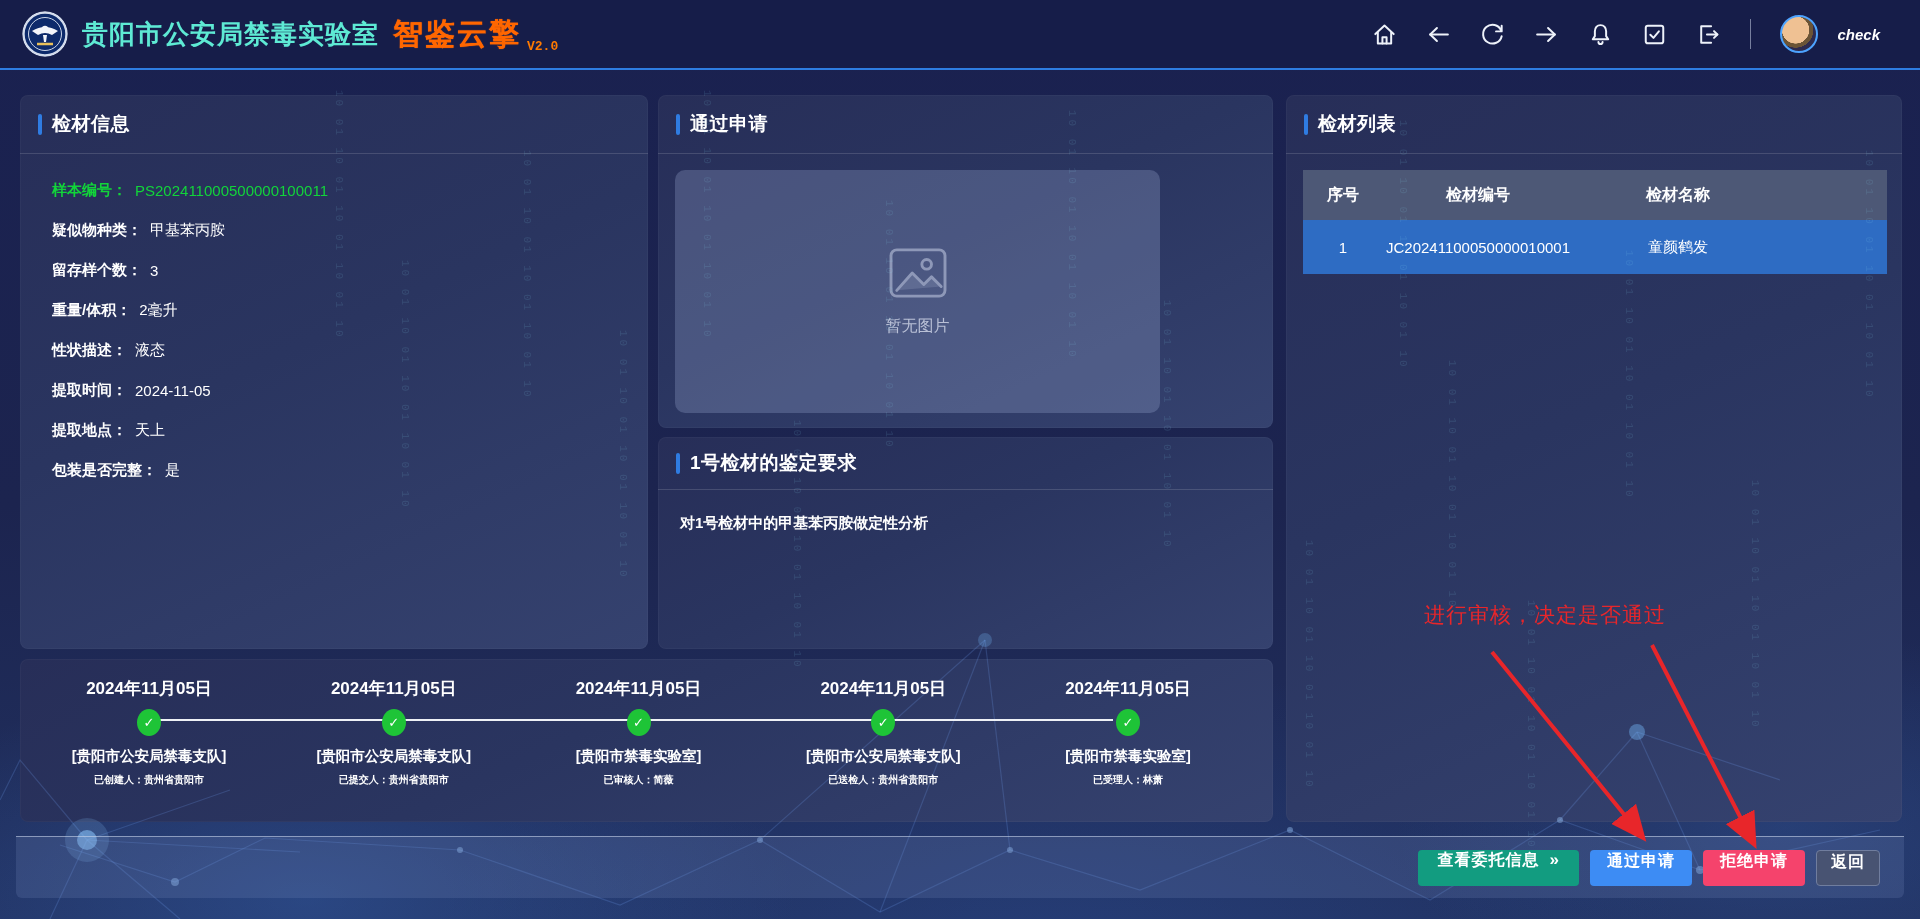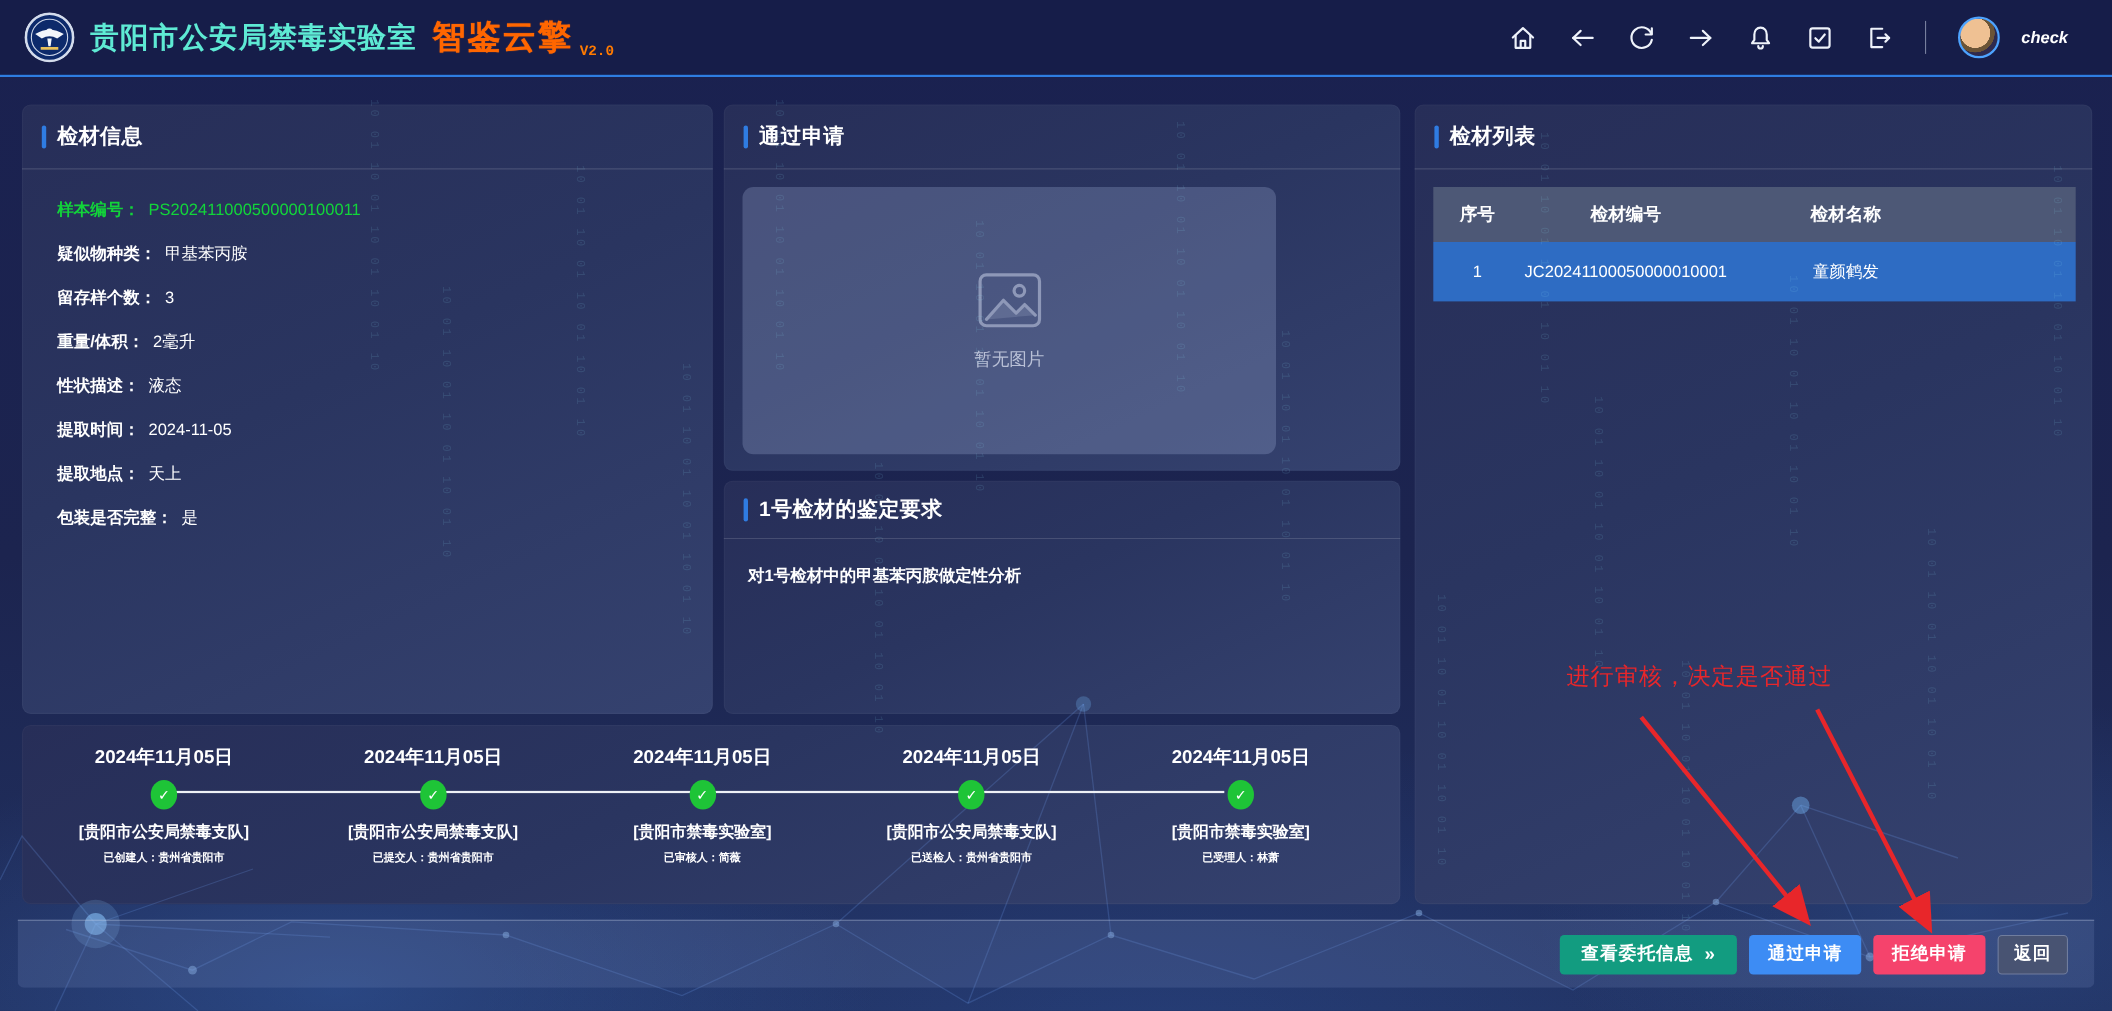--- a/index.html
+++ b/index.html
@@ -74,21 +74,21 @@
     display:flex;align-items:center;justify-content:center;font-size:13px;font-weight:700;
     color:#fff;position:relative;z-index:3;}
   .tl-org{margin-top:11px;font-size:14.5px;font-weight:600;}
   .tl-action{margin-top:7px;font-size:10px;font-weight:600;}
   
   .footer{position:absolute;left:16px;top:836px;width:1888px;height:62px;box-sizing:border-box;
     background:rgba(126,146,196,0.20);border-top:1px solid rgba(210,220,240,0.55);
     border-radius:0 0 6px 6px;display:flex;align-items:center;justify-content:flex-end;
     padding-right:24px;gap:11px;z-index:3;}
   .btn{height:36px;border:none;border-radius:4px;color:#fff;font-size:16px;font-weight:700;
-    display:inline-flex;align-items:center;justify-content:center;cursor:pointer;
+    display:inline-flex;align-items:flex-start;justify-content:center;cursor:pointer;
     font-family:inherit;letter-spacing:1px;}
   .btn-view{background:#129c80;padding:0 20px;gap:10px;}
   .btn-view .chev{font-size:17px;letter-spacing:0;}
   .btn-approve{background:#3d8cf4;width:102px;}
   .btn-reject{background:#f5436c;width:102px;}
   .btn-back{background:#485372;width:64px;border:1px solid #707d9e;box-sizing:border-box;}
   
   .annotation-text{position:absolute;left:1424px;top:601px;font-size:21px;color:#e8262a;
     letter-spacing:1px;z-index:6;white-space:nowrap;}
   .overlay{position:absolute;left:0;top:0;width:1920px;height:919px;z-index:5;pointer-events:none;}

